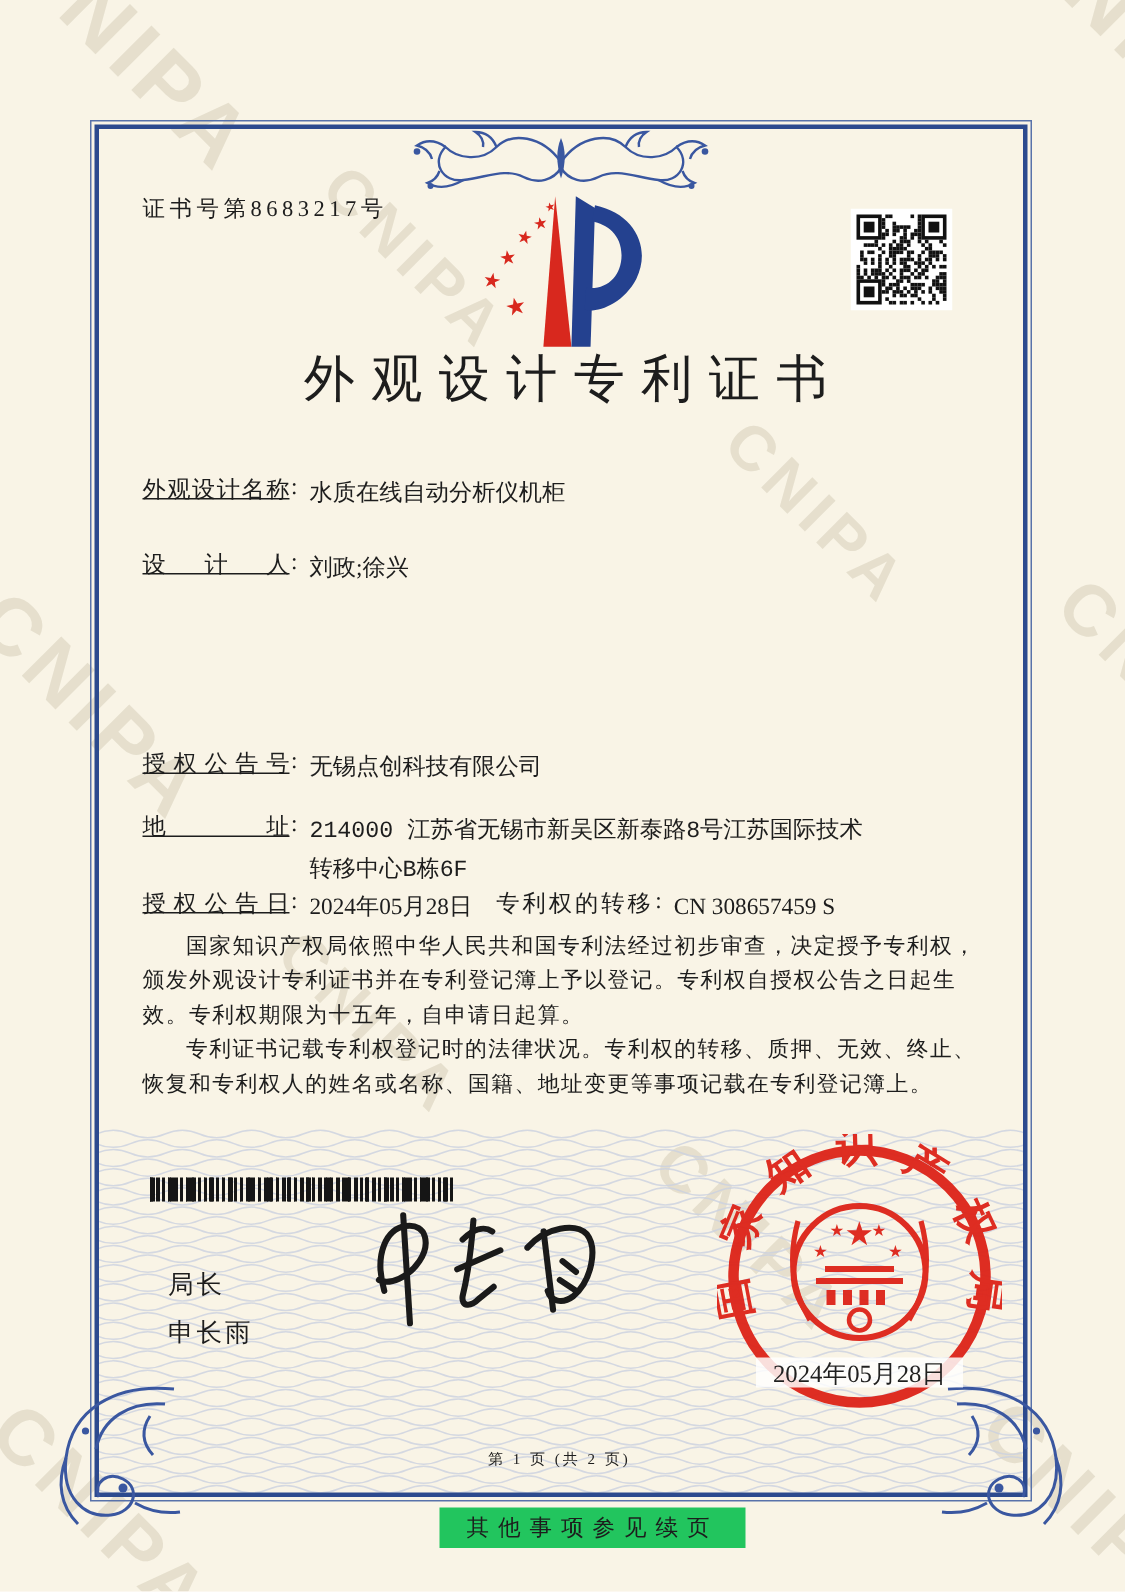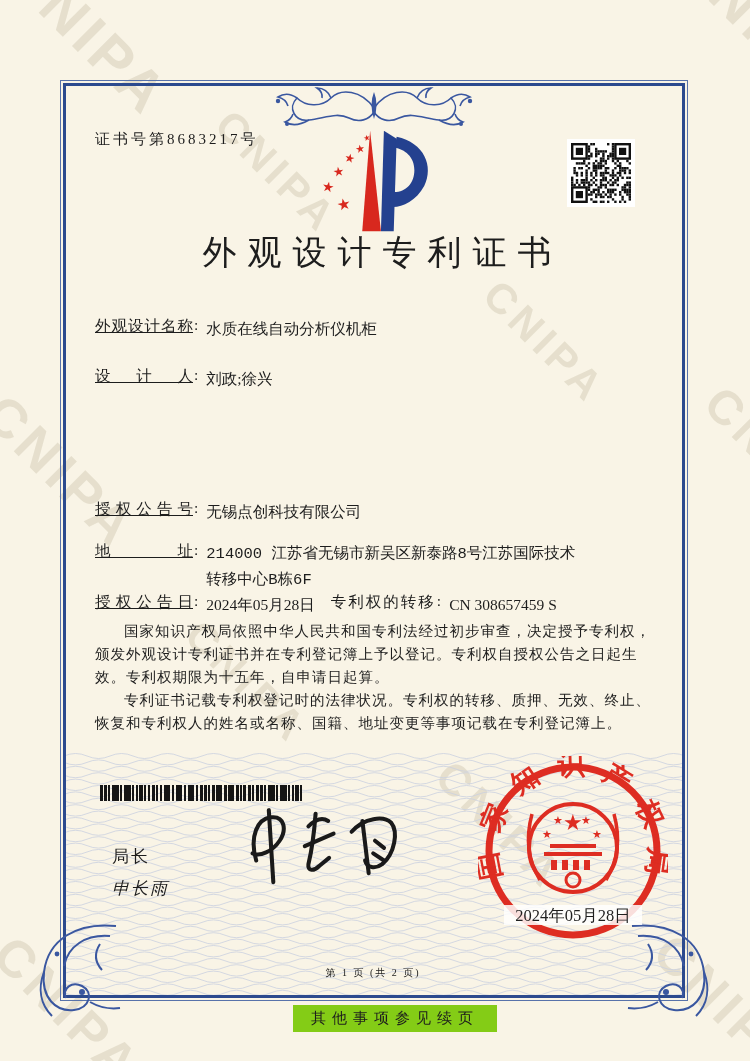--- a/index.html
+++ b/index.html
@@ -56,27 +56,27 @@
   .barcode{
     position:absolute; left:100px; top:785px; width:202px; height:16px; z-index:5;
     background:
       repeating-linear-gradient(90deg,#151515 0 2px,transparent 2px 4px),
       repeating-linear-gradient(90deg,#151515 0 1px,transparent 1px 6px),
       repeating-linear-gradient(90deg,#151515 0 3px,transparent 3px 13px);
   }
   .signer-title{position:absolute; left:112px; top:845px; font-size:17px; z-index:5;
     font-family:"Liberation Sans","DejaVu Sans",sans-serif; letter-spacing:2px;}
   .signer-name{position:absolute; left:112px; top:877px; font-size:17px; z-index:5;
-    font-family:"Liberation Sans","DejaVu Sans",sans-serif; letter-spacing:2px;font-style:italic;}
+    font-family:"Liberation Sans","DejaVu Sans",sans-serif; letter-spacing:2px;}
   .signature{position:absolute; left:222px; top:800px; width:180px; height:95px; z-index:6;}
   .seal{position:absolute; left:478px; top:756px; width:190px; height:190px; z-index:6; opacity:0.95;}
   .page-no{position:absolute; left:60px; top:966px; width:626px; text-align:center;
     font-size:10px; letter-spacing:2px; z-index:5;}
   .note-wrap{position:absolute; left:0; top:1005px; width:750px; text-align:center; z-index:5;}
-  .note{display:inline-block; background:#84cc16; padding:4px 18px;
+  .note{display:inline-block; background:#22c55e; padding:4px 18px;
     font-size:15px; letter-spacing:6px;margin-left:40px;}
 </style>
 </head>
 <body>
 
 <div class="page">
 
   <span class="wm" style="left:-12px;top:0px;font-size:58px;">CNIPA</span>
   <span class="wm" style="left:658px;top:-12px;font-size:58px;">CNIPA</span>
   <span class="wm" style="left:200px;top:148px;font-size:42px;">CNIPA</span>

